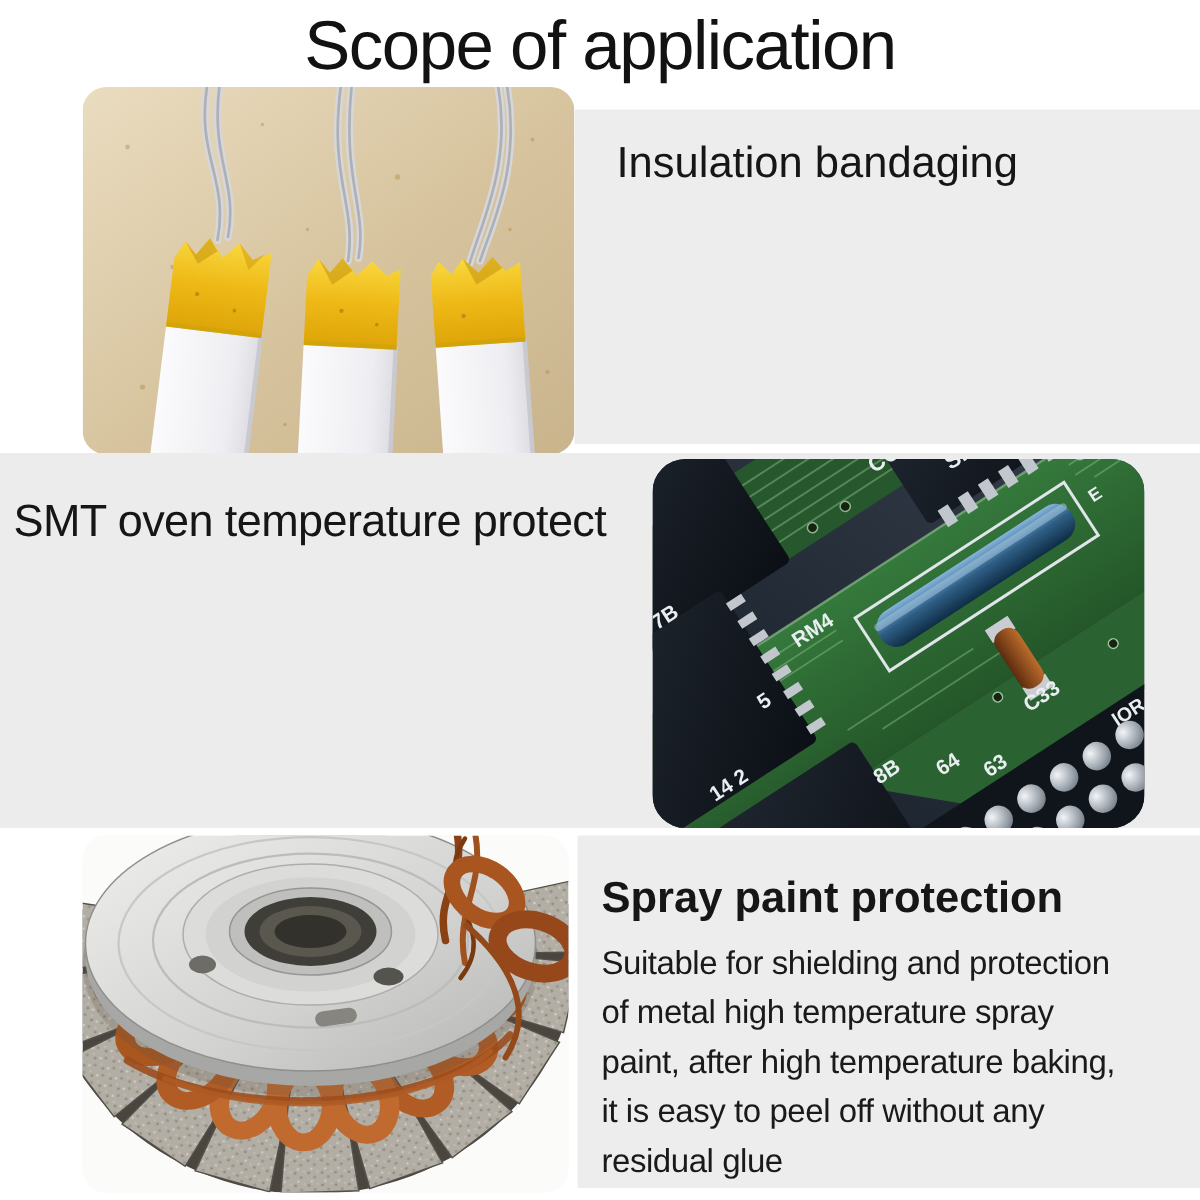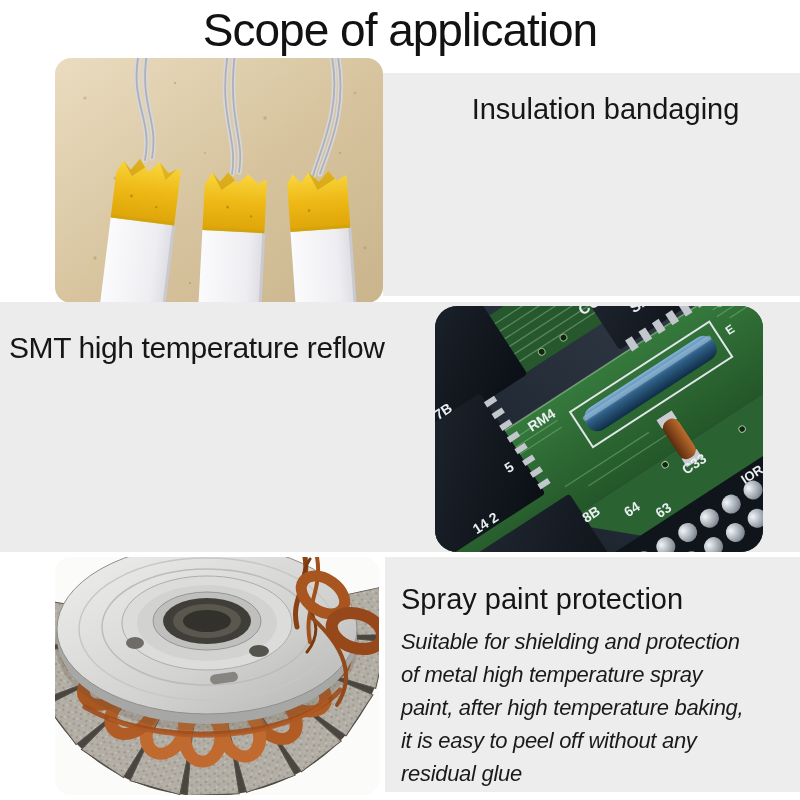--- a/index.html
+++ b/index.html
@@ -8,30 +8,30 @@
   .page-title{position:absolute;top:2px;left:0;width:100%;margin:0;text-align:center;
         font-size:46px;font-weight:400;letter-spacing:-1px;color:#121212;line-height:56px;}
   figure{margin:0;}
   .photo{position:absolute;overflow:hidden;border-radius:16px;}
   .photo svg{display:block;}
   .photo1{left:55px;top:58px;width:328px;height:245px;}
   .photo2{left:435px;top:306px;width:328px;height:246px;border-radius:22px;}
   .photo3{left:55px;top:557px;width:324px;height:238px;background:#f8f8f8;}
   .panel{position:absolute;background:#ededed;}
   .panel1{left:383px;top:73px;width:417px;height:223px;}
-  .panel1 h2{margin:20px 0 0 0;text-align:center;font-size:29px;font-weight:400;color:#161616;padding-left:28px;}
+  .panel1 h2{margin:20px 0 0 0;text-align:left;font-size:29px;font-weight:400;color:#161616;padding-left:28px;}
   .panel1 p{margin:7px 0 0 37px;font-size:21px;line-height:33px;white-space:pre;letter-spacing:-0.2px;}
   .panel2{left:0;top:302px;width:800px;height:250px;background:#ececec;}
   .s2-heading{position:absolute;left:9px;top:0;margin:29px 0 0 0;font-size:30px;font-weight:400;
         letter-spacing:-0.4px;color:#161616;}
   .s2-body{position:absolute;left:26px;top:82px;margin:0;font-size:22.5px;line-height:33px;
         white-space:pre;letter-spacing:-0.2px;}
   .panel3{left:385px;top:557px;width:415px;height:235px;}
-  .panel3 h2{margin:26px 0 0 16px;font-size:29px;font-weight:400;color:#161616;}
-  .panel3 p{margin:9px 0 0 16px;font-size:22px;line-height:33px;white-space:pre;letter-spacing:-0.3px;font-style:italic;}
+  .panel3 h2{margin:26px 0 0 16px;font-size:29px;font-weight:700;color:#161616;}
+  .panel3 p{margin:9px 0 0 16px;font-size:22px;line-height:33px;white-space:pre;letter-spacing:-0.3px;}
   .pcb-label{fill:#e9eff1;font-family:"Liberation Sans",sans-serif;font-weight:700;}
 </style>
 </head>
 <body>
 
 <div class="page">
 
   <h1 class="page-title">Scope of application</h1>
 
   <figure class="photo photo1">
@@ -120,21 +120,21 @@
         <circle cx="20" cy="30" r="1.4" fill="#8a6a10" opacity="0.5"></circle>
       </g>
     </svg>
   </figure>
 
   <div class="panel panel1">
     <h2>Insulation bandaging</h2>
   </div>
 
   <div class="panel panel2">
-    <h2 class="s2-heading">SMT high temperature reflow</h2>
+    <h2 class="s2-heading">SMT oven temperature protect</h2>
   </div>
 
   <figure class="photo photo2">
     <svg width="328" height="246" viewBox="0 0 328 246">
       <defs>
         <linearGradient id="pcbbg" x1="0" y1="1" x2="1" y2="0">
           <stop offset="0" stop-color="#171e28"></stop>
             <stop offset="1" stop-color="#333d49"></stop>
         </linearGradient>
         <linearGradient id="grnMain" x1="0" y1="0" x2="0" y2="1">

